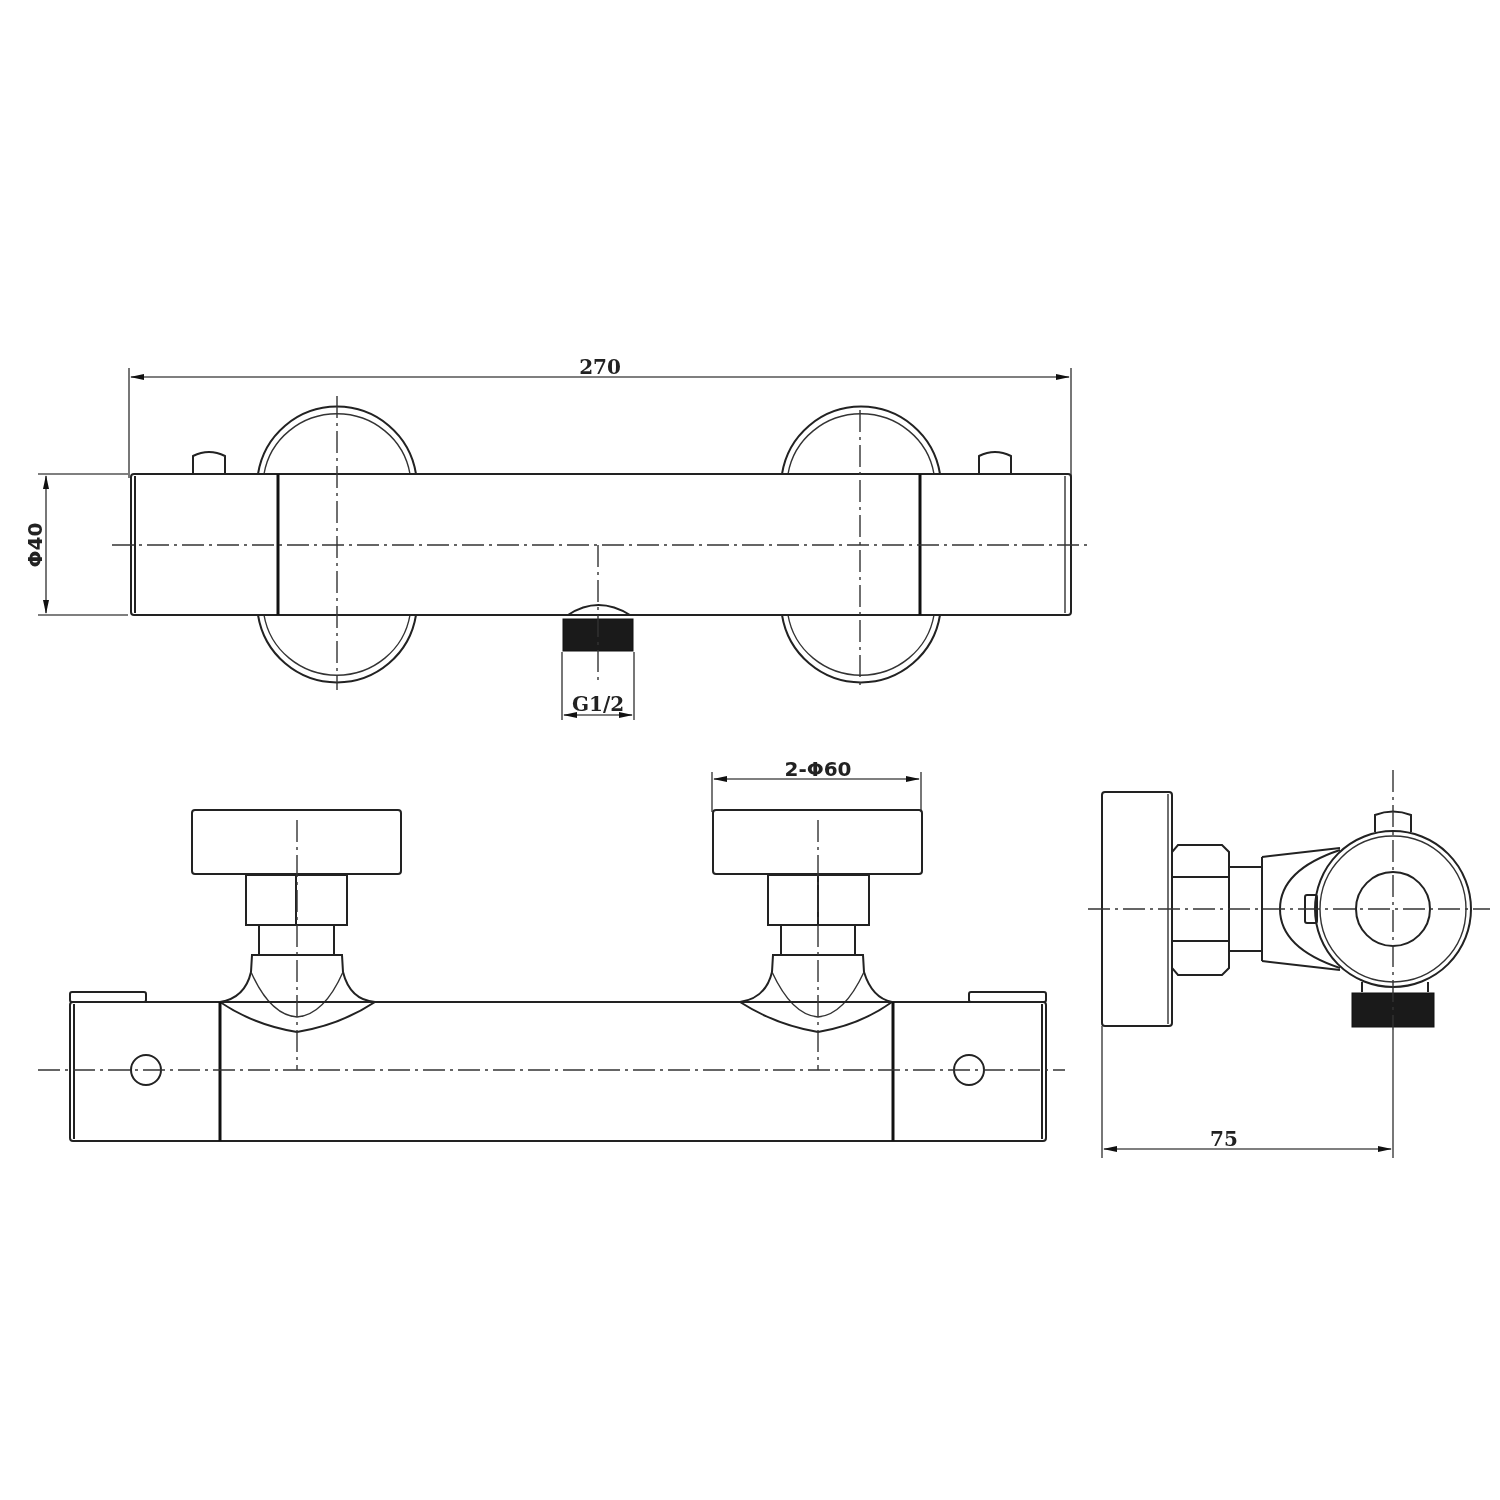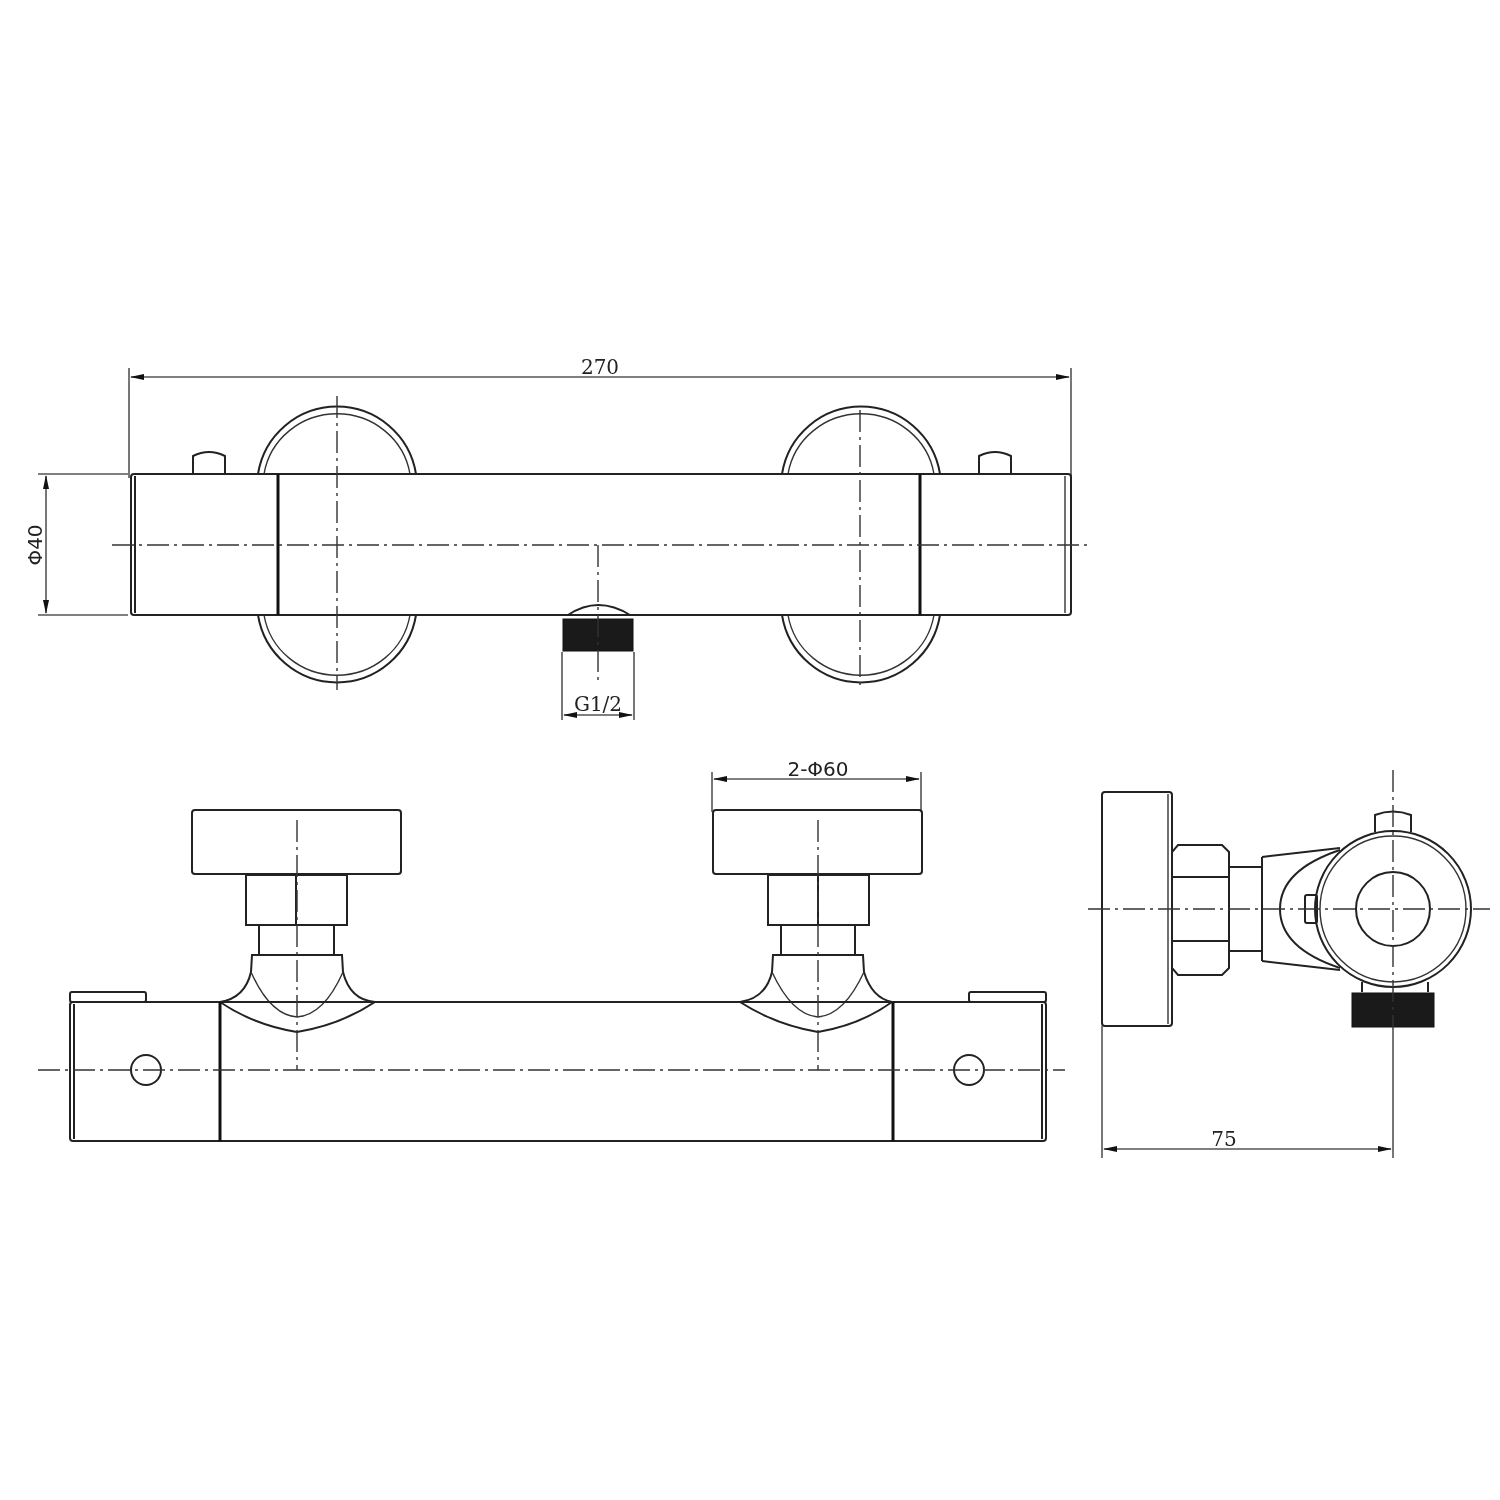--- a/index.html
+++ b/index.html
@@ -1,17 +1,17 @@
 <!DOCTYPE html>
 <html><head>
 <meta charset="utf-8">
 <style>
   html, body { margin: 0; padding: 0; background: #ffffff; }
   body { width: 1500px; height: 1500px; overflow: hidden; }
-  #canvas { position: absolute; left: 0; top: 0; width: 1268px; height: 1500px; }
+  #canvas { position: absolute; left: 0; top: 0; width: 1268px; height: 1500px; font-weight: bold; }
   svg { display: block; }
   .ln { fill: none; stroke: #222; stroke-width: 2; }
   .thin { fill: none; stroke: #333; stroke-width: 1.4; }
   .dim { fill: none; stroke: #555; stroke-width: 1.6; }
   .ctr { fill: none; stroke: #333; stroke-width: 1.4; stroke-dasharray: 22 5 3 5; }
   .thick { fill: none; stroke: #111; stroke-width: 3; }
   .thread { fill: #1a1a1a; stroke: #111; stroke-width: 1; }
   .arrow { fill: #111; }
   .lbl { font-family: "DejaVu Serif", serif; font-size: 20px; fill: #222; }
   .lbl-sans { font-family: "DejaVu Sans", sans-serif; font-size: 20px; fill: #222; }

